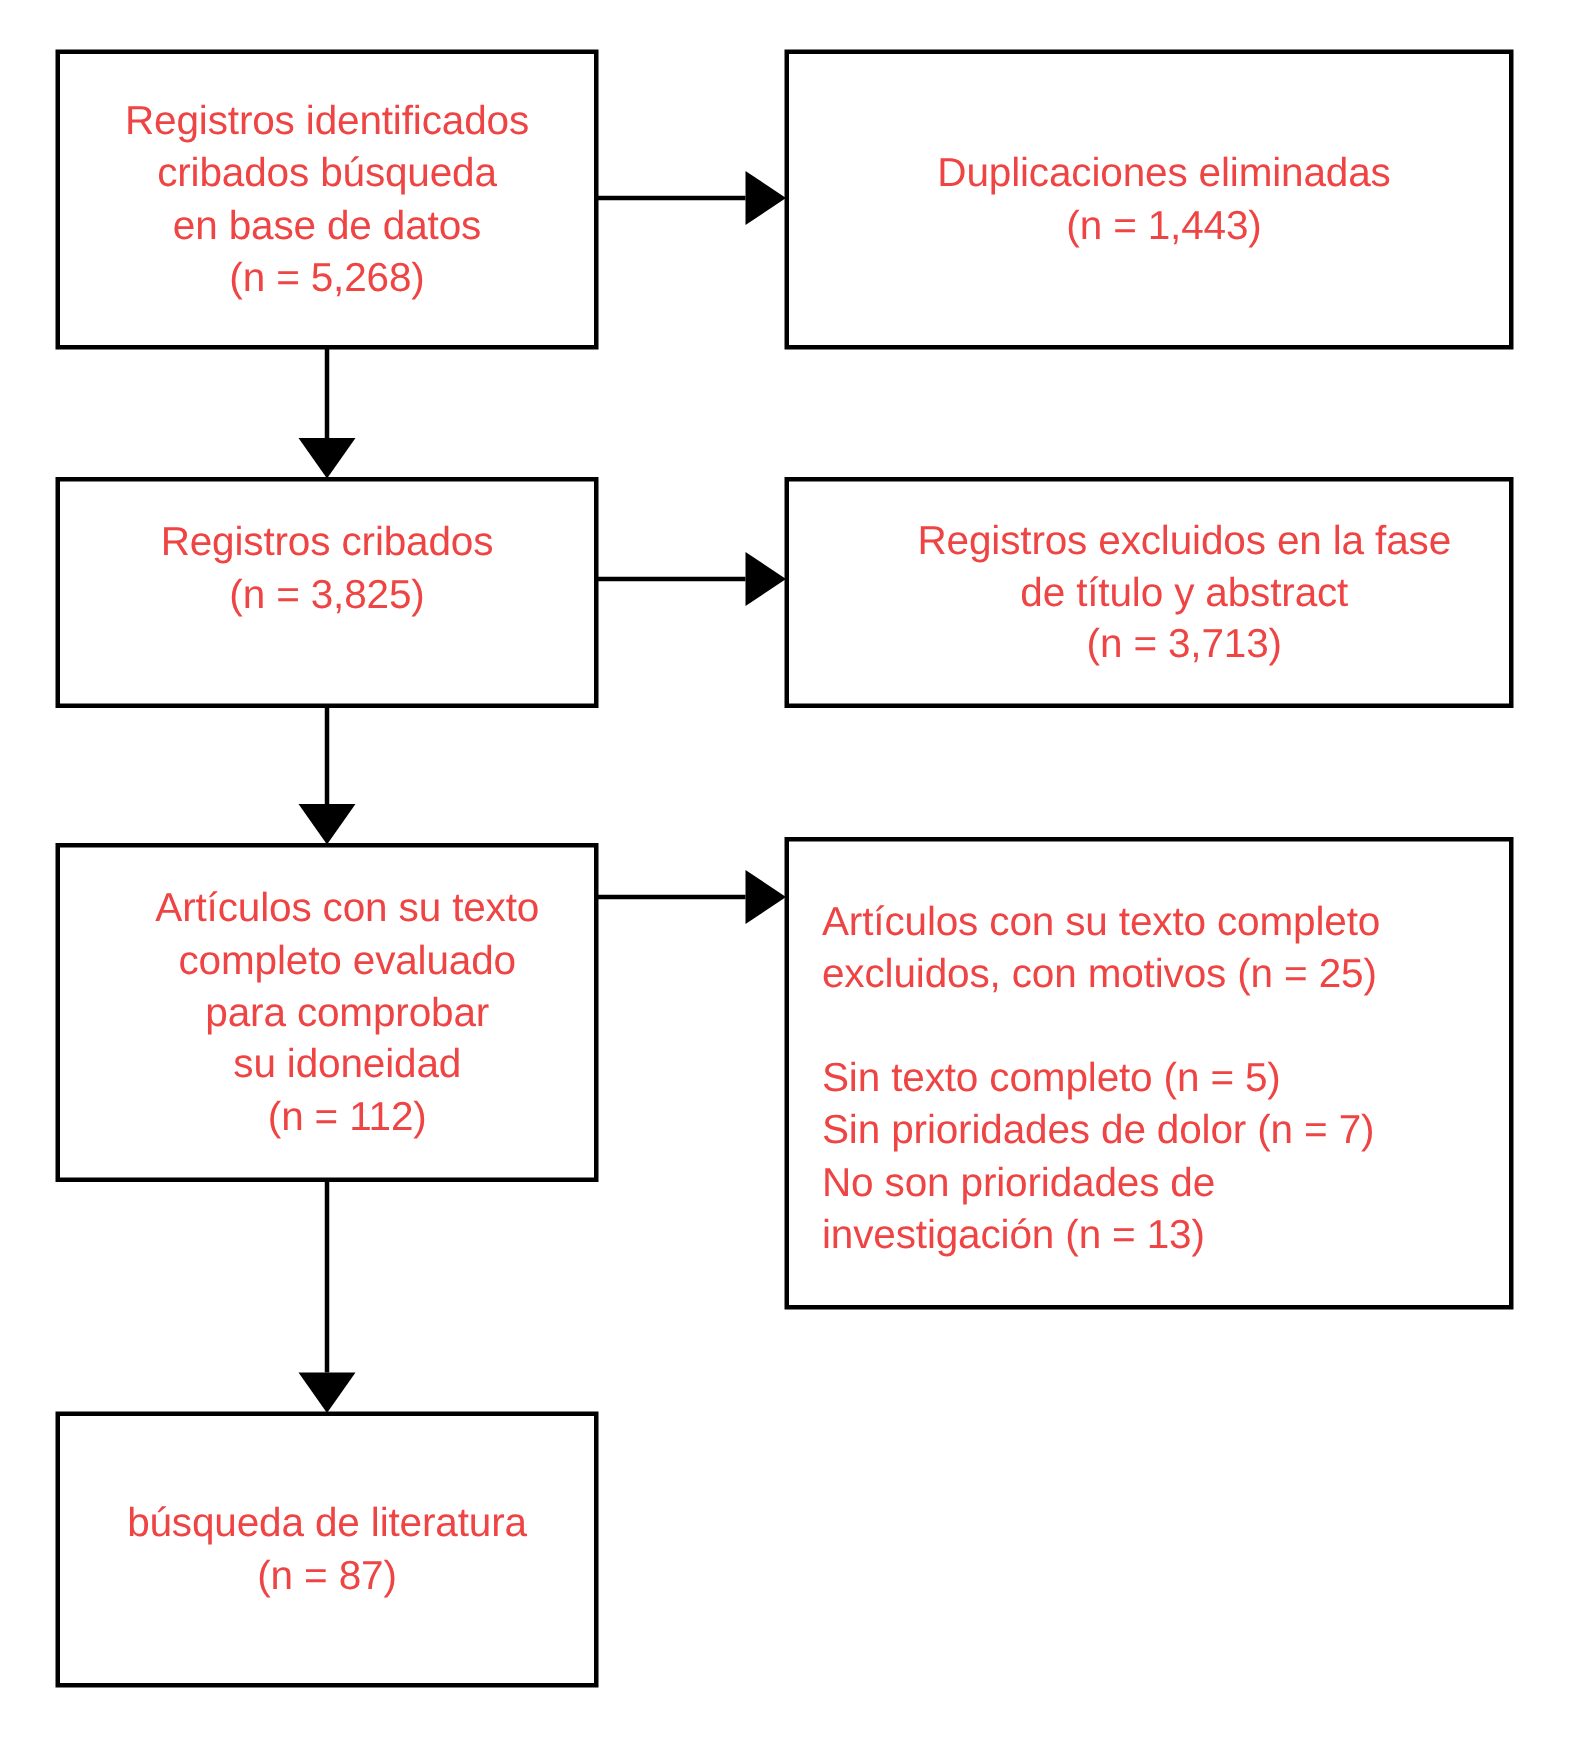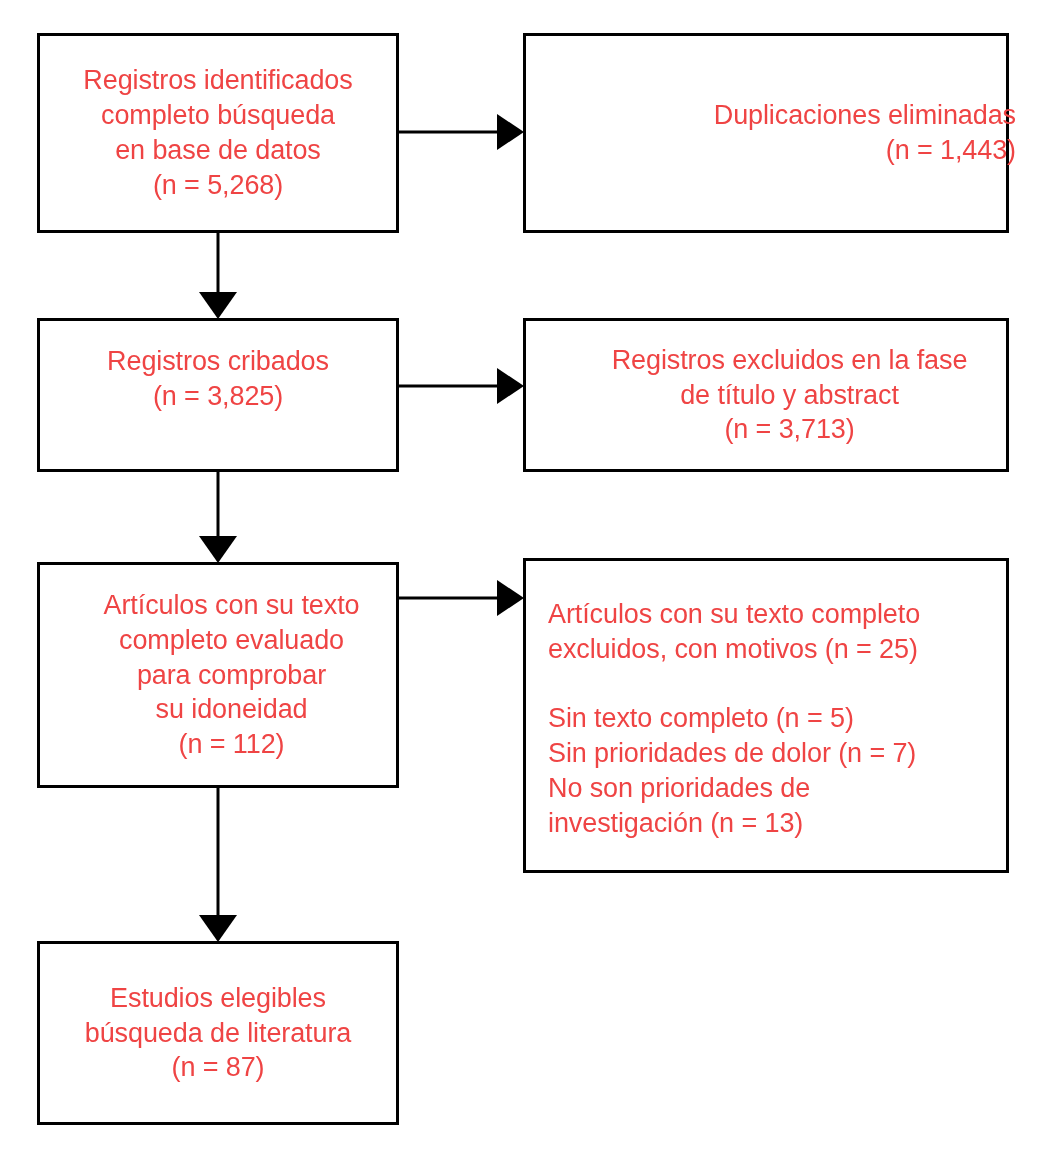--- a/index.html
+++ b/index.html
@@ -104,26 +104,26 @@
 
     <g>
       <line class="connector-line" x1="218" y1="787" x2="218" y2="915"></line>
       <polygon class="arrow-head" points="199,915 237,915 218,942"></polygon>
     </g>
 
   </svg>
 
   <div class="box-text center" style="left:40px; top:36px; width:356px; height:194px; padding:4px 10px;">
     <span class="text-line">Registros identificados</span>
-    <span class="text-line">completo búsqueda</span>
+    <span class="text-line">cribados búsqueda</span>
     <span class="text-line">en base de datos</span>
     <span class="text-line">(n = 5,268)</span>
   </div>
 
-  <div class="box-text center" style="left:526px; top:36px; width:500px; height:194px; padding:4px 10px;align-items:flex-end;">
+  <div class="box-text center" style="left:526px; top:36px; width:500px; height:194px; padding:4px 10px;">
     <span class="text-line">Duplicaciones eliminadas</span>
     <span class="text-line">(n = 1,443)</span>
   </div>
 
   <div class="box-text center" style="left:40px; top:321px; width:356px; height:116px; padding:4px 10px;">
     <span class="text-line">Registros cribados</span>
     <span class="text-line">(n = 3,825)</span>
   </div>
 
   <div class="box-text center" style="left:526px; top:321px; width:527px; height:148px; padding:4px 10px;">
@@ -144,18 +144,17 @@
     <span class="text-line">Artículos con su texto completo</span>
     <span class="text-line">excluidos, con motivos (n = 25)</span>
     <span class="text-line">&nbsp;</span>
     <span class="text-line">Sin texto completo (n = 5)</span>
     <span class="text-line">Sin prioridades de dolor (n = 7)</span>
     <span class="text-line">No son prioridades de</span>
     <span class="text-line">investigación (n = 13)</span>
   </div>
 
   <div class="box-text center" style="left:40px; top:944px; width:356px; height:178px; padding:4px 10px;">
-    <span class="text-line">Estudios elegibles</span>
     <span class="text-line">búsqueda de literatura</span>
     <span class="text-line">(n = 87)</span>
   </div>
 
 </div>
 
 </body></html>

